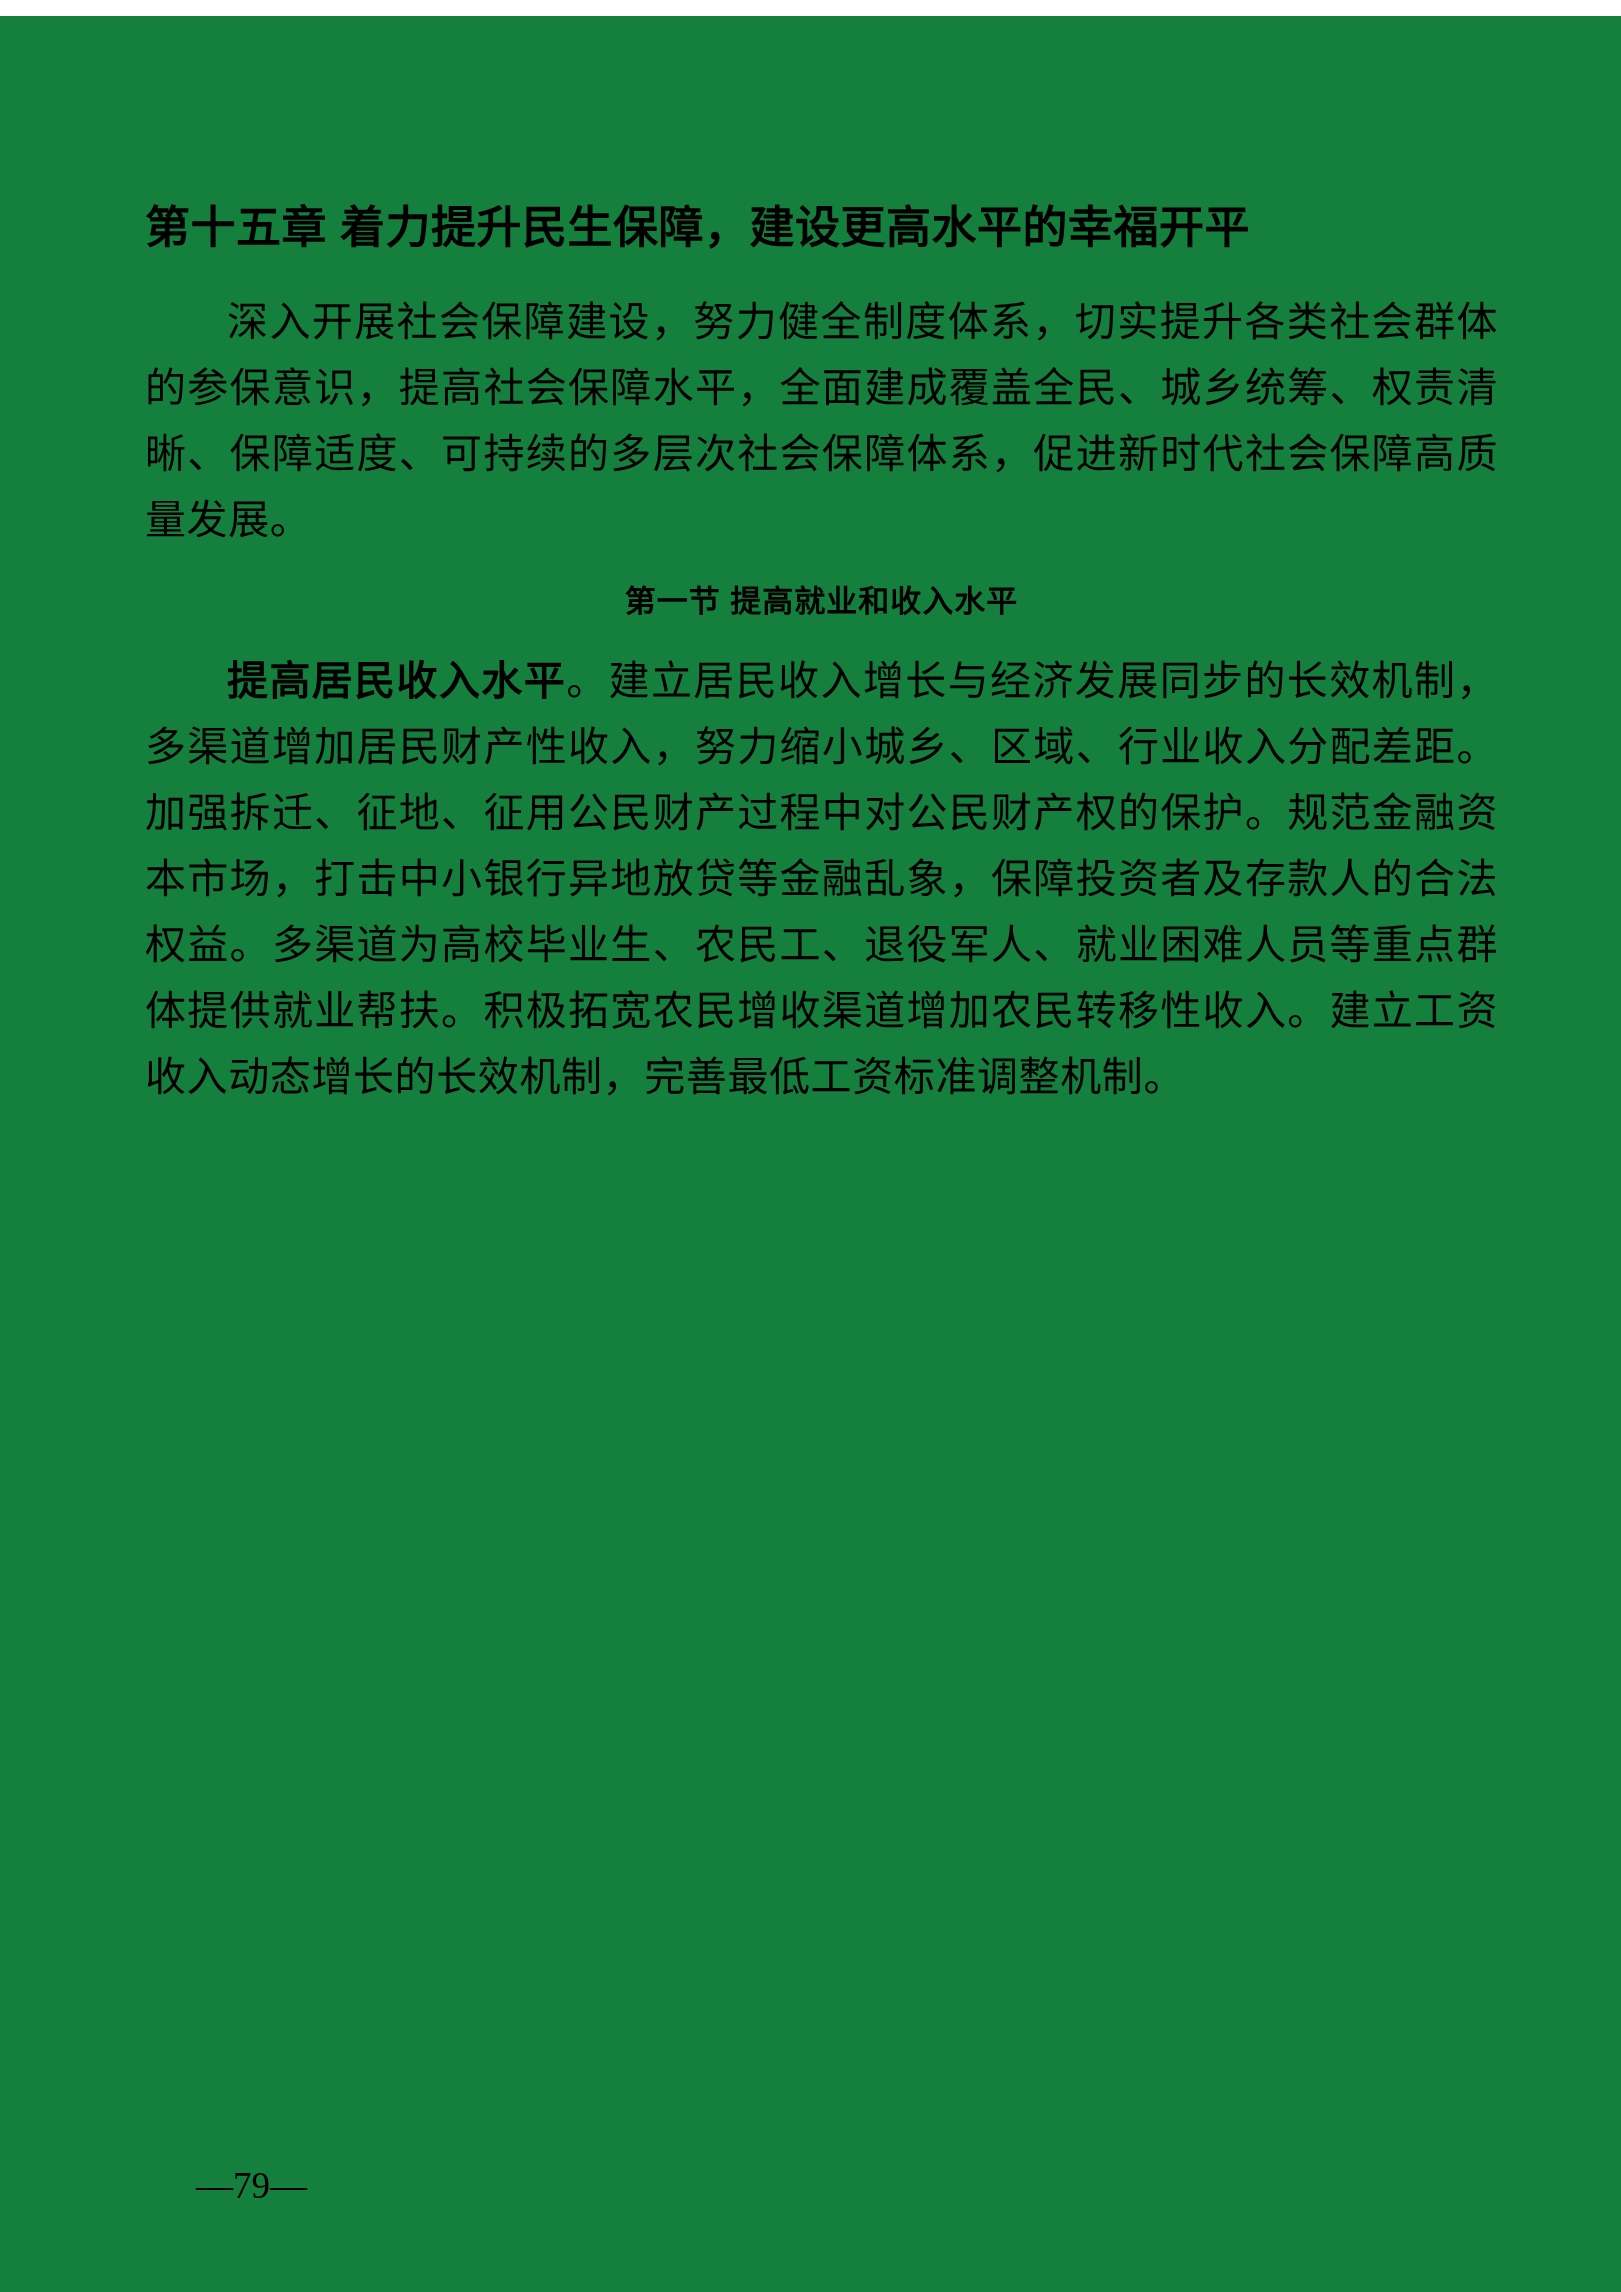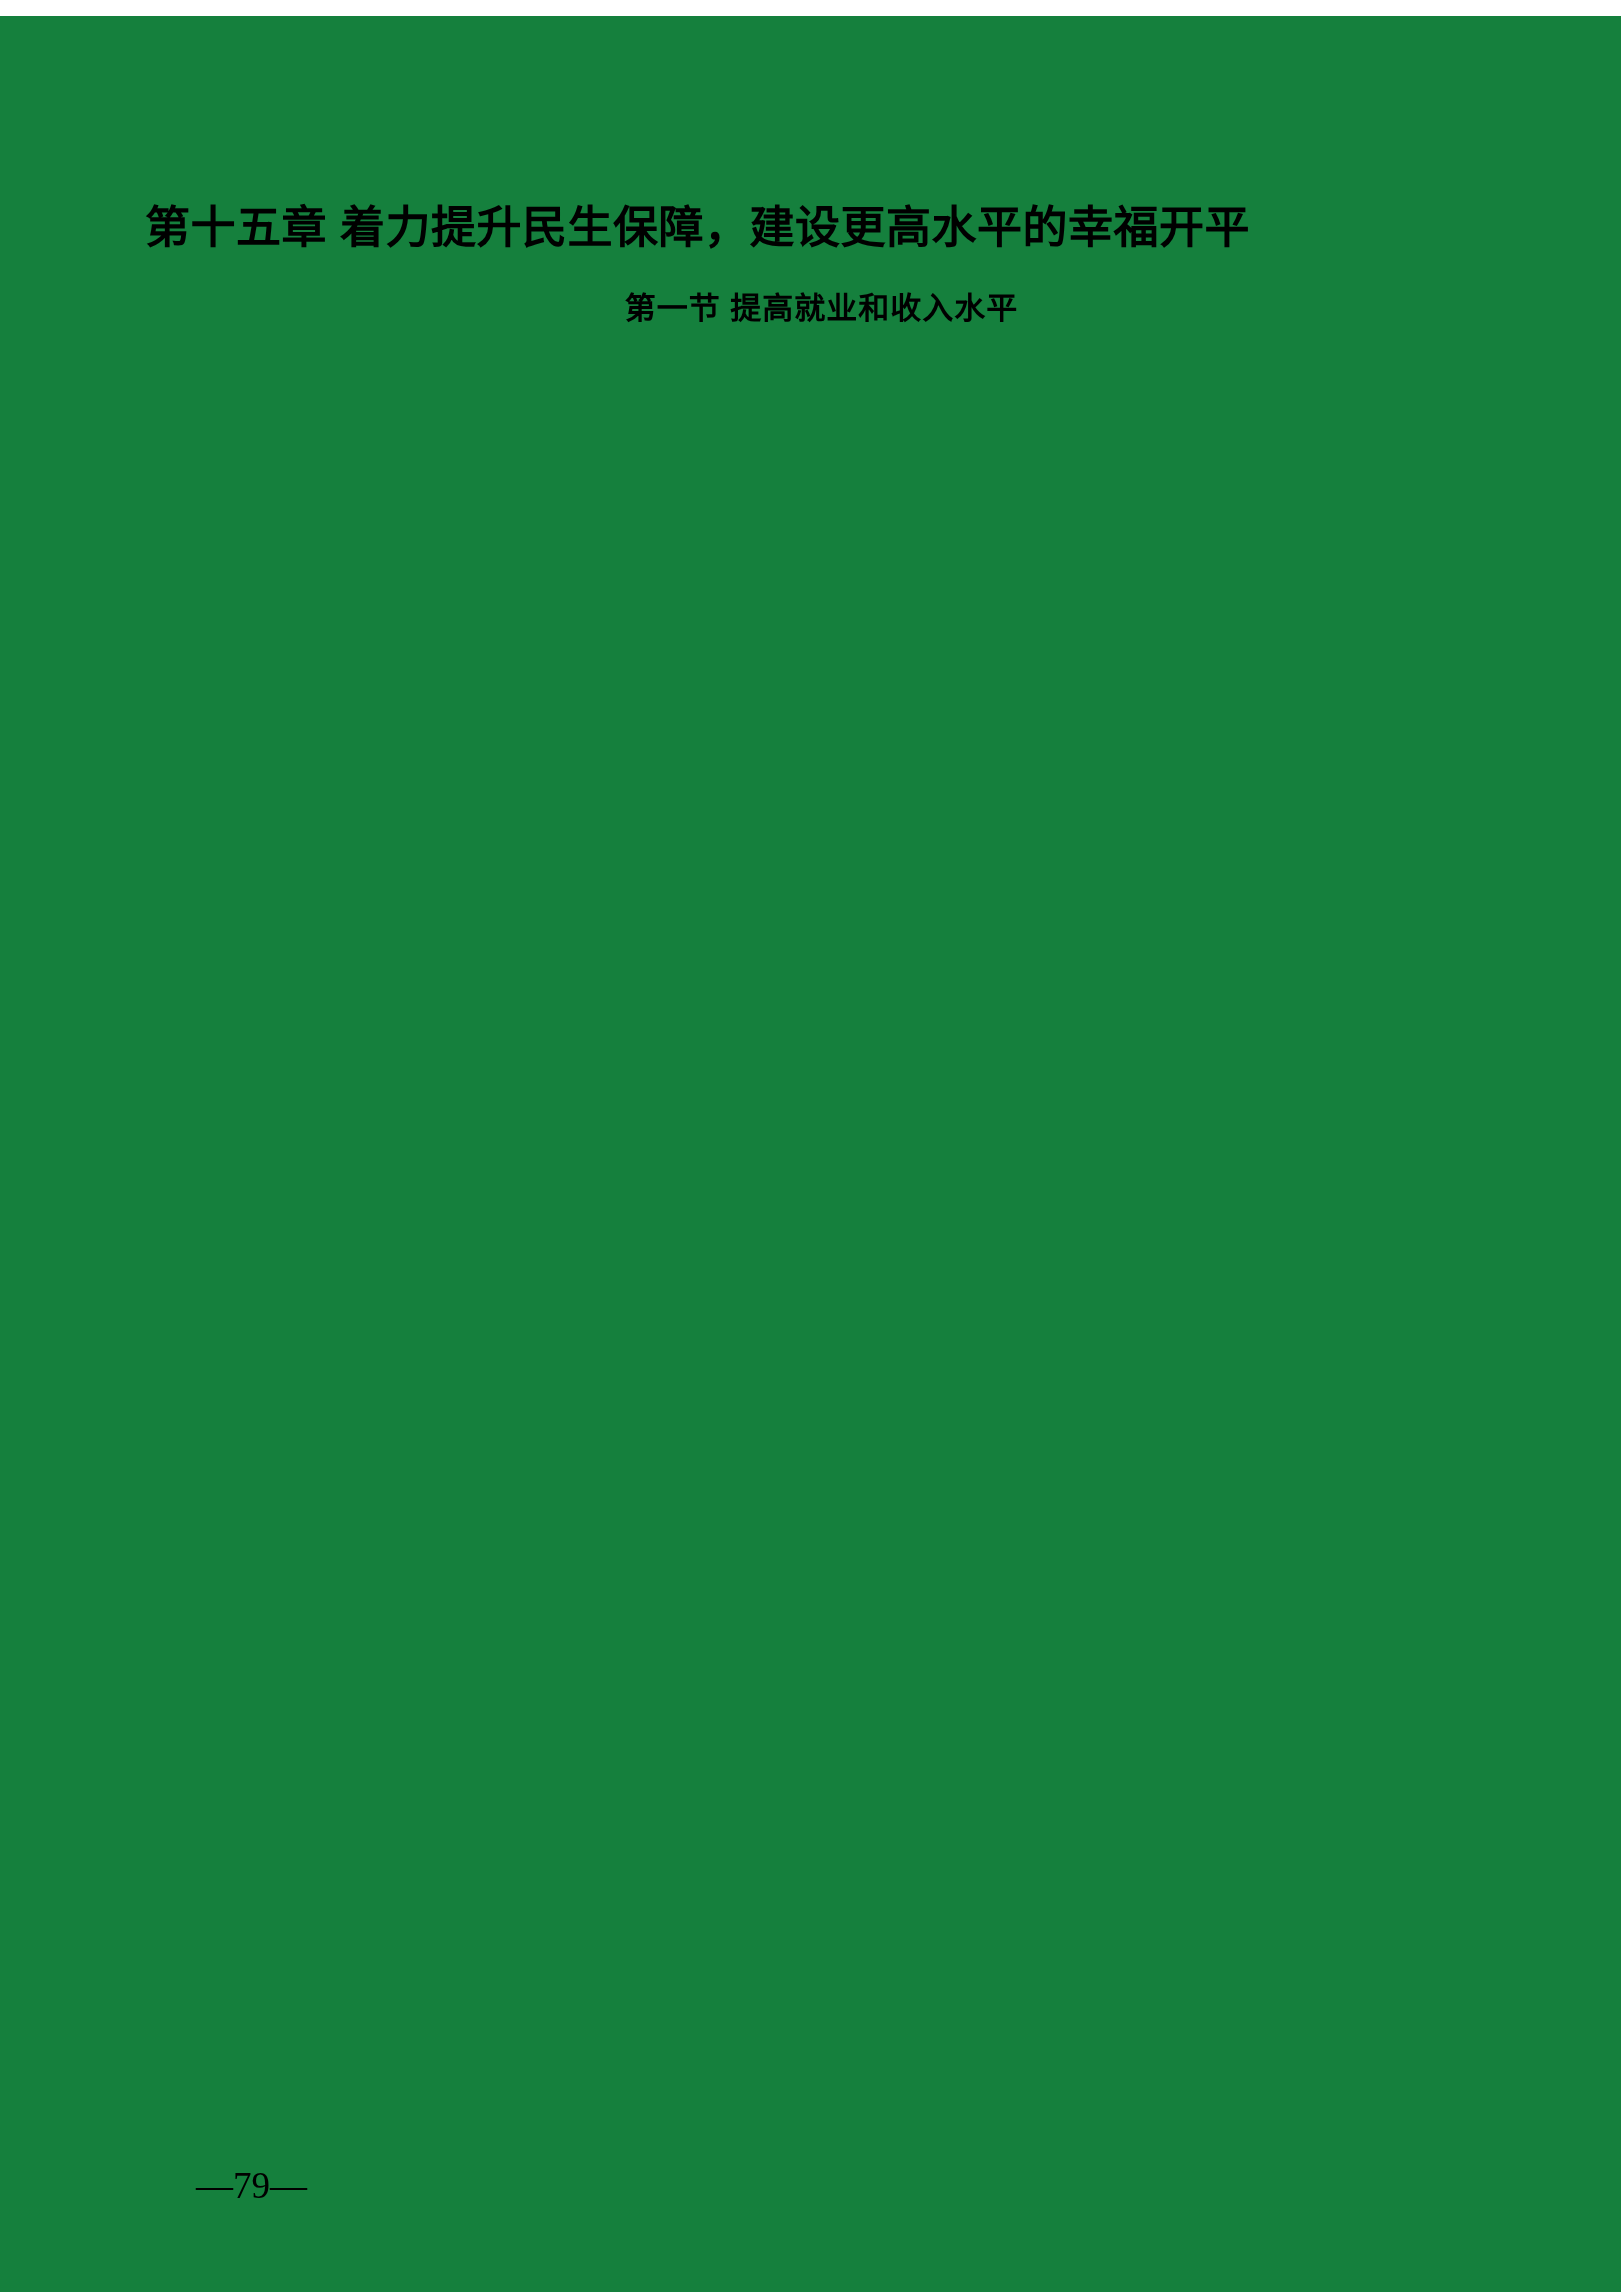--- a/index.html
+++ b/index.html
@@ -89,23 +89,25 @@
 </style>
 </head>
 <body>
 
 <div class="page">
 
   <div class="content">
 
     <h1 class="chapter-title">第十五章 着力提升民生保障，建设更高水平的幸福开平</h1>
 
+    <p class="body-para gap-after-intro">深入开展社会保障建设，努力健全制度体系，切实提升各类社会群体的参保意识，提高社会保障水平，全面建成覆盖全民、城乡统筹、权责清晰、保障适度、可持续的多层次社会保障体系，促进新时代社会保障高质量发展。</p>
 
     <h2 class="section-heading">第一节 提高就业和收入水平</h2>
 
+    <p class="body-para"><span class="lead">提高居民收入水平</span><span>。建立居民收入增长与经济发展同步的长效机制，多渠道增加居民财产性收入，努力缩小城乡、区域、行业收入分配差距。加强拆迁、征地、征用公民财产过程中对公民财产权的保护。规范金融资本市场，打击中小银行异地放贷等金融乱象，保障投资者及存款人的合法权益。多渠道为高校毕业生、农民工、退役军人、就业困难人员等重点群体提供就业帮扶。积极拓宽农民增收渠道增加农民转移性收入。建立工资收入动态增长的长效机制，完善最低工资标准调整机制。</span></p>
 
 
   </div>
 
   <div class="footer">
     <span class="page-number">—79—</span>
   </div>
 
 </div>
 

